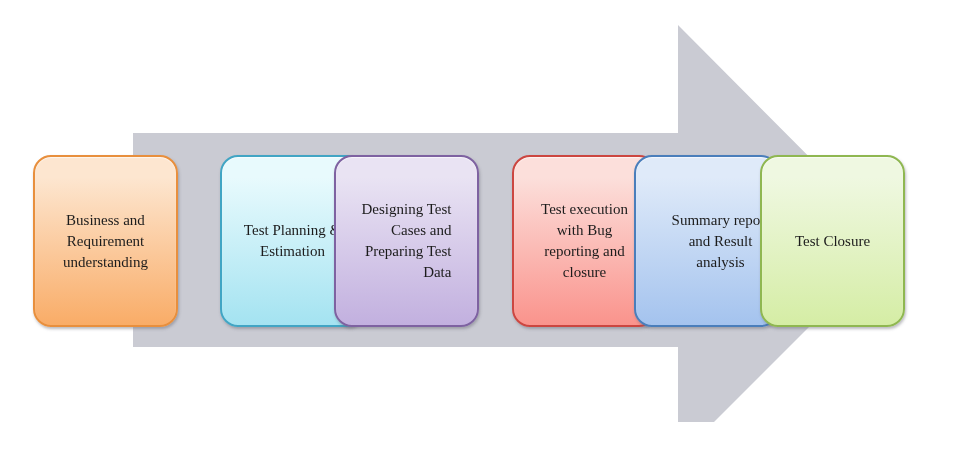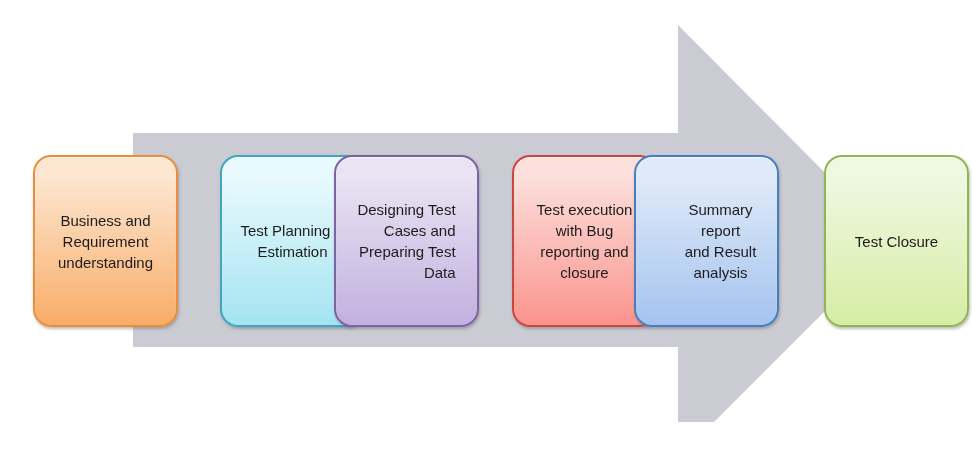--- a/index.html
+++ b/index.html
@@ -7,20 +7,21 @@
     padding: 0;
     background: #ffffff;
     font-family: "Liberation Sans", sans-serif;
   }
   .canvas {
     position: relative;
     width: 972px;
     height: 422px;
     background: #ffffff;
     overflow: hidden;
+    font-family: Liberation Serif, serif;
   }
   .arrow-svg {
     position: absolute;
     left: 0;
     top: 0;
     width: 972px;
     height: 475px;
     display: block;
   }
   .stage {
@@ -44,21 +45,21 @@
     font-size: 15px;
     line-height: 21px;
     color: #1c1c1c;
     white-space: pre-line;
   }
   .stage-0 { left: 33px; }
   .stage-1 { left: 184px; }
   .stage-2 { left: 334px; }
   .stage-3 { left: 512px; }
   .stage-4 { left: 634px; }
-  .stage-5 { left: 824px; }
+  .stage-5 { left: 760px; }
 </style>
 </head>
 <body style="background: rgb(255, 255, 255);">
 
 <div class="canvas">
 
   <svg class="arrow-svg" viewBox="0 0 972 475" xmlns="http://www.w3.org/2000/svg" aria-hidden="true">
     <polygon points="133,133 678,133 678,25 894,242 678,458 678,347 133,347" fill="#CACBD3"></polygon>
   </svg>
 

